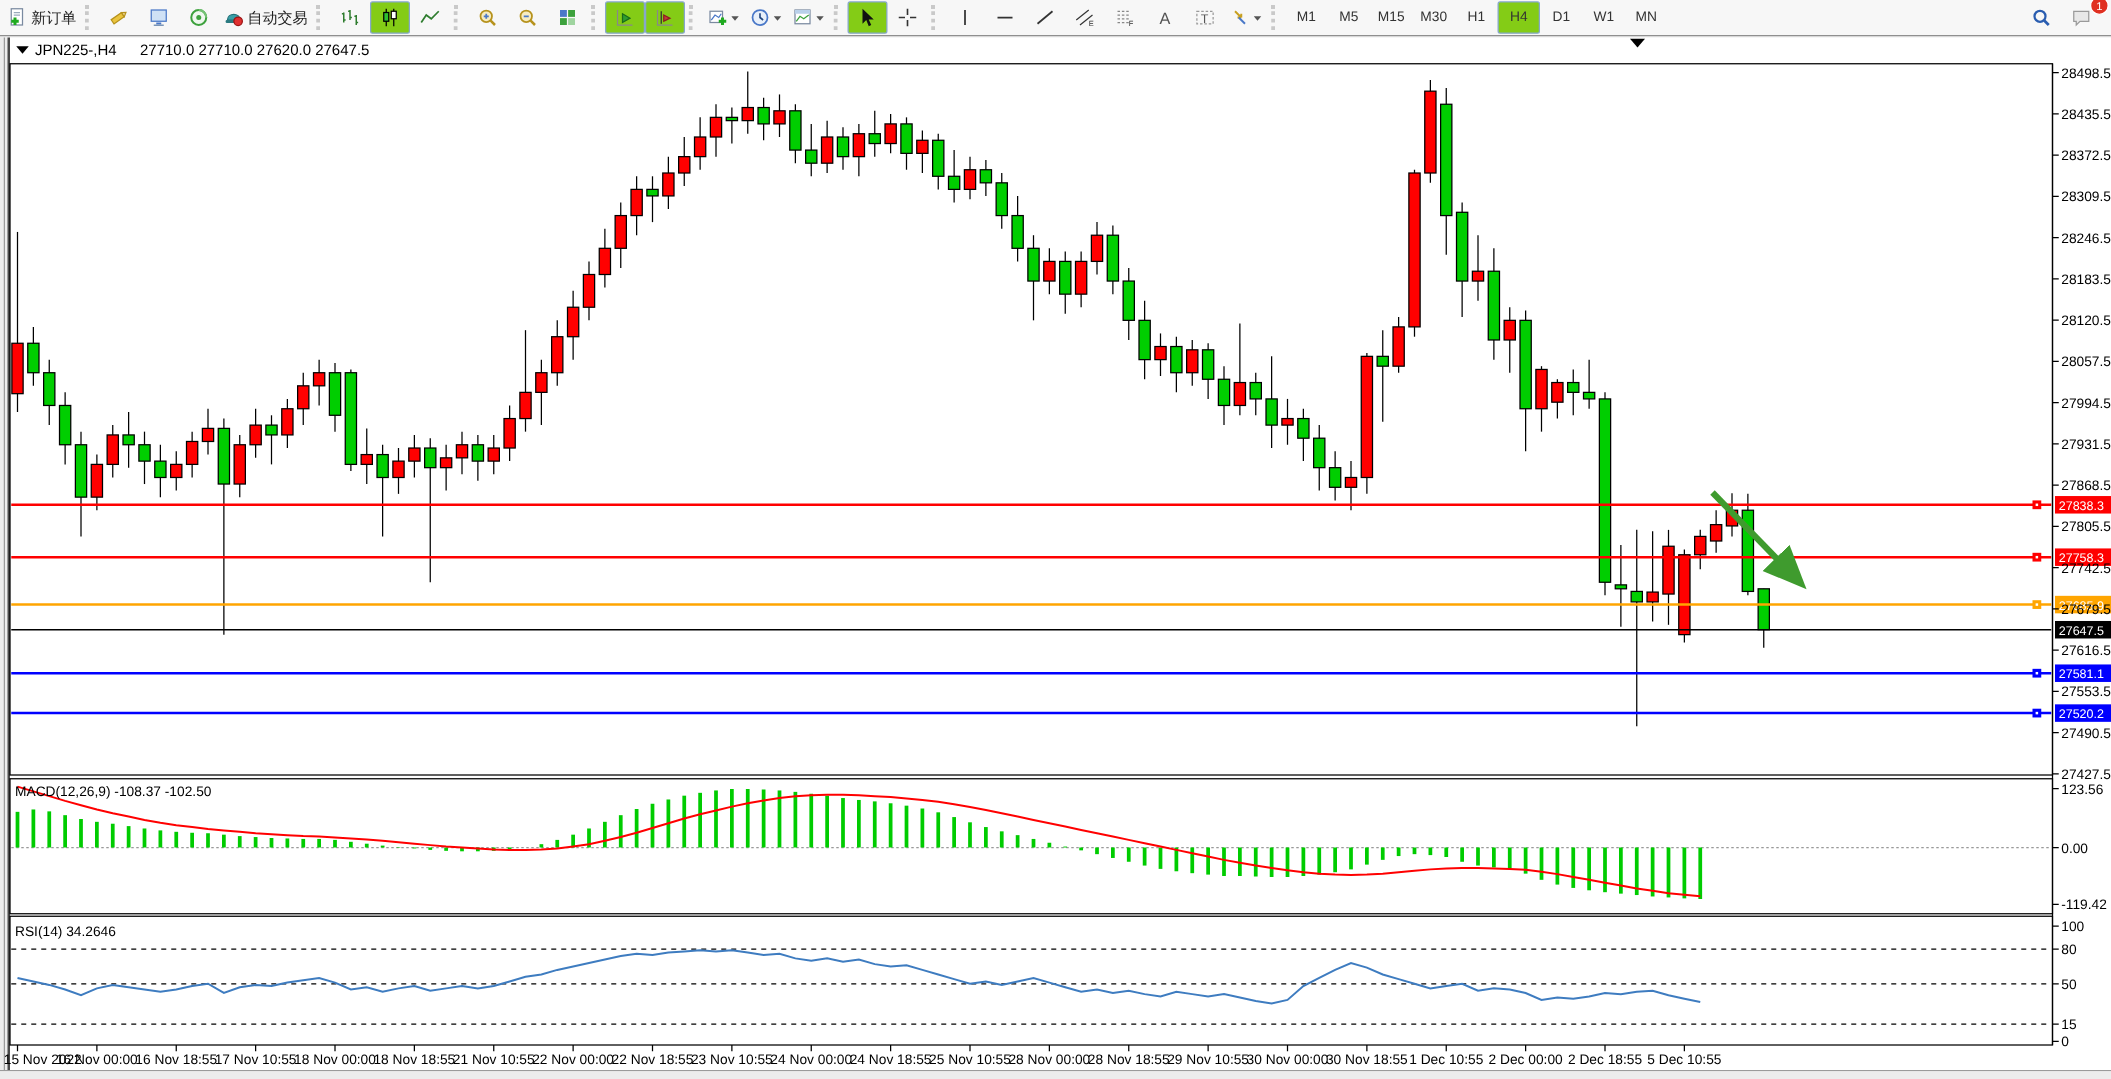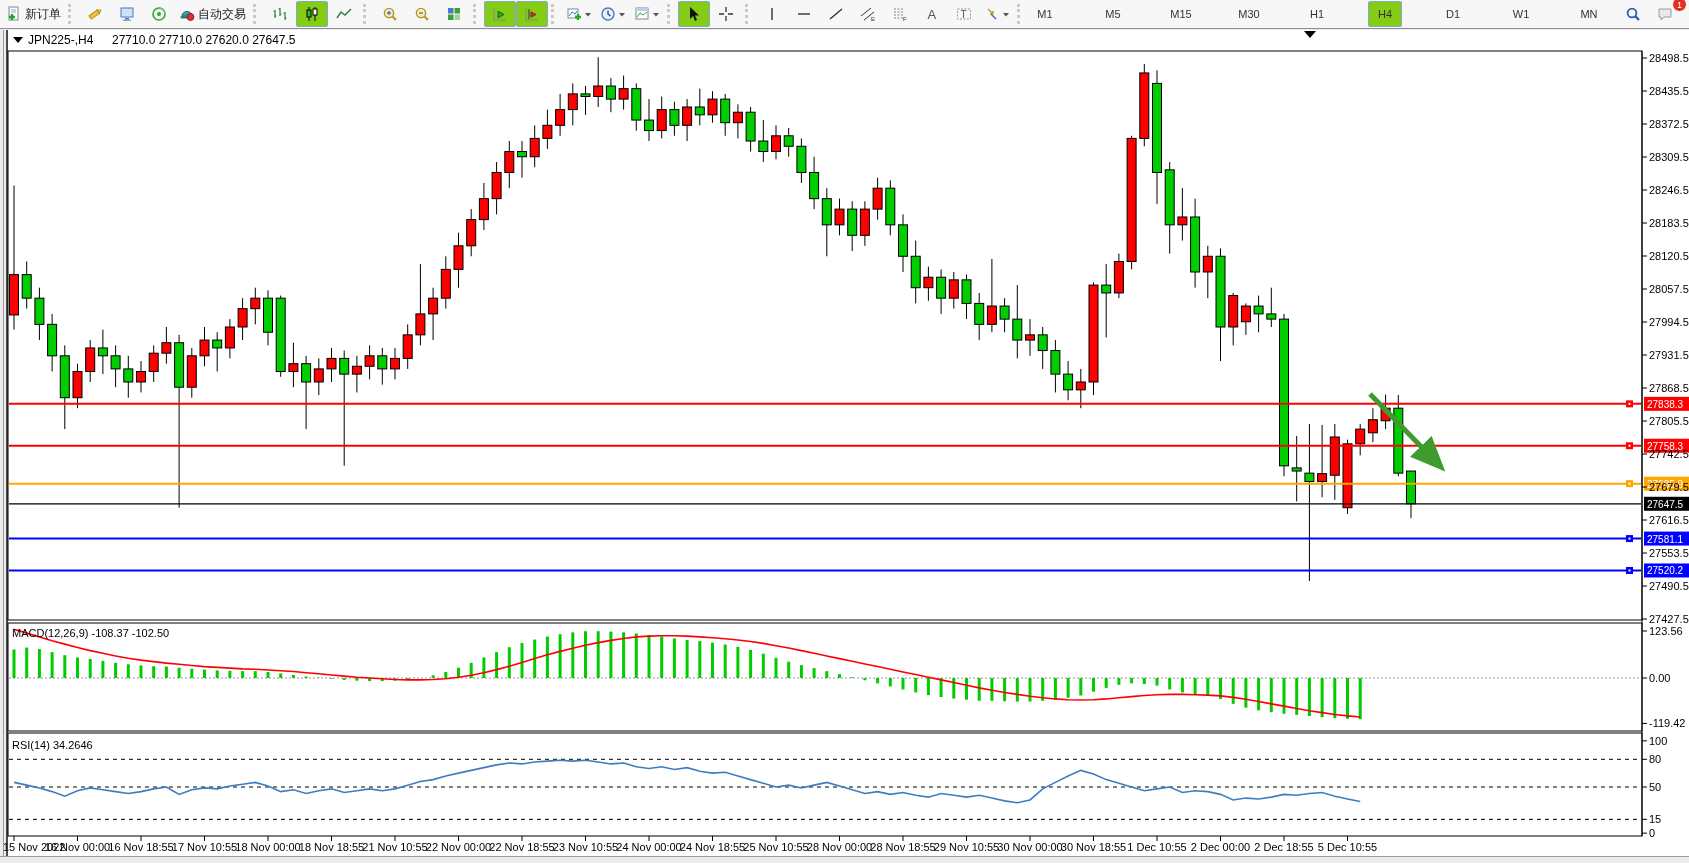--- a/index.html
+++ b/index.html
@@ -7,21 +7,21 @@
   
   #toolbar{position:absolute;left:0;top:0;width:1689px;height:29px;background:#f7f7f7;
     border-bottom:1px solid #8f8f8f;display:flex;align-items:center;padding:0 2px;box-sizing:border-box;}
   .grip{width:5px;height:20px;margin:0 3px;border-left:3px dotted #c9c9c9;}
   .btn{height:24px;min-width:24px;display:flex;align-items:center;justify-content:center;
     border:1px solid transparent;border-radius:2px;padding:0 3px;font-size:12px;color:#222;cursor:default;gap:3px;}
   .btn.pressed{border-color:#86a7cc;background:#84cc16;}
   .tf{font-size:11px;color:#333;min-width:26px;}
   .i{width:16px;height:16px;display:block;}
   .caret{width:7px;height:16px;display:block;}
-  #tf-box{display:flex;align-items:flex-start;gap:34px;}
+  #tf-box{display:flex;align-items:flex-start;}
   #right-box{margin-left:auto;display:flex;align-items:center;margin-right:6px;}
   .badge{position:absolute;top:-5px;right:-7px;background:#e03021;color:#fff;border-radius:50%;
     width:13px;height:13px;font-size:9px;display:flex;align-items:center;justify-content:center;border:1px solid #fff;}
   .chatwrap{position:relative;}
   
   .ax{font:11px "Liberation Sans",sans-serif;fill:#000;}
   .ttl{font:12px "Liberation Sans",sans-serif;fill:#000;}
   .lbl{font:11px "Liberation Sans",sans-serif;fill:#000;}
   .tag{font:10px "Liberation Sans",sans-serif;fill:#fff;}
 </style>

